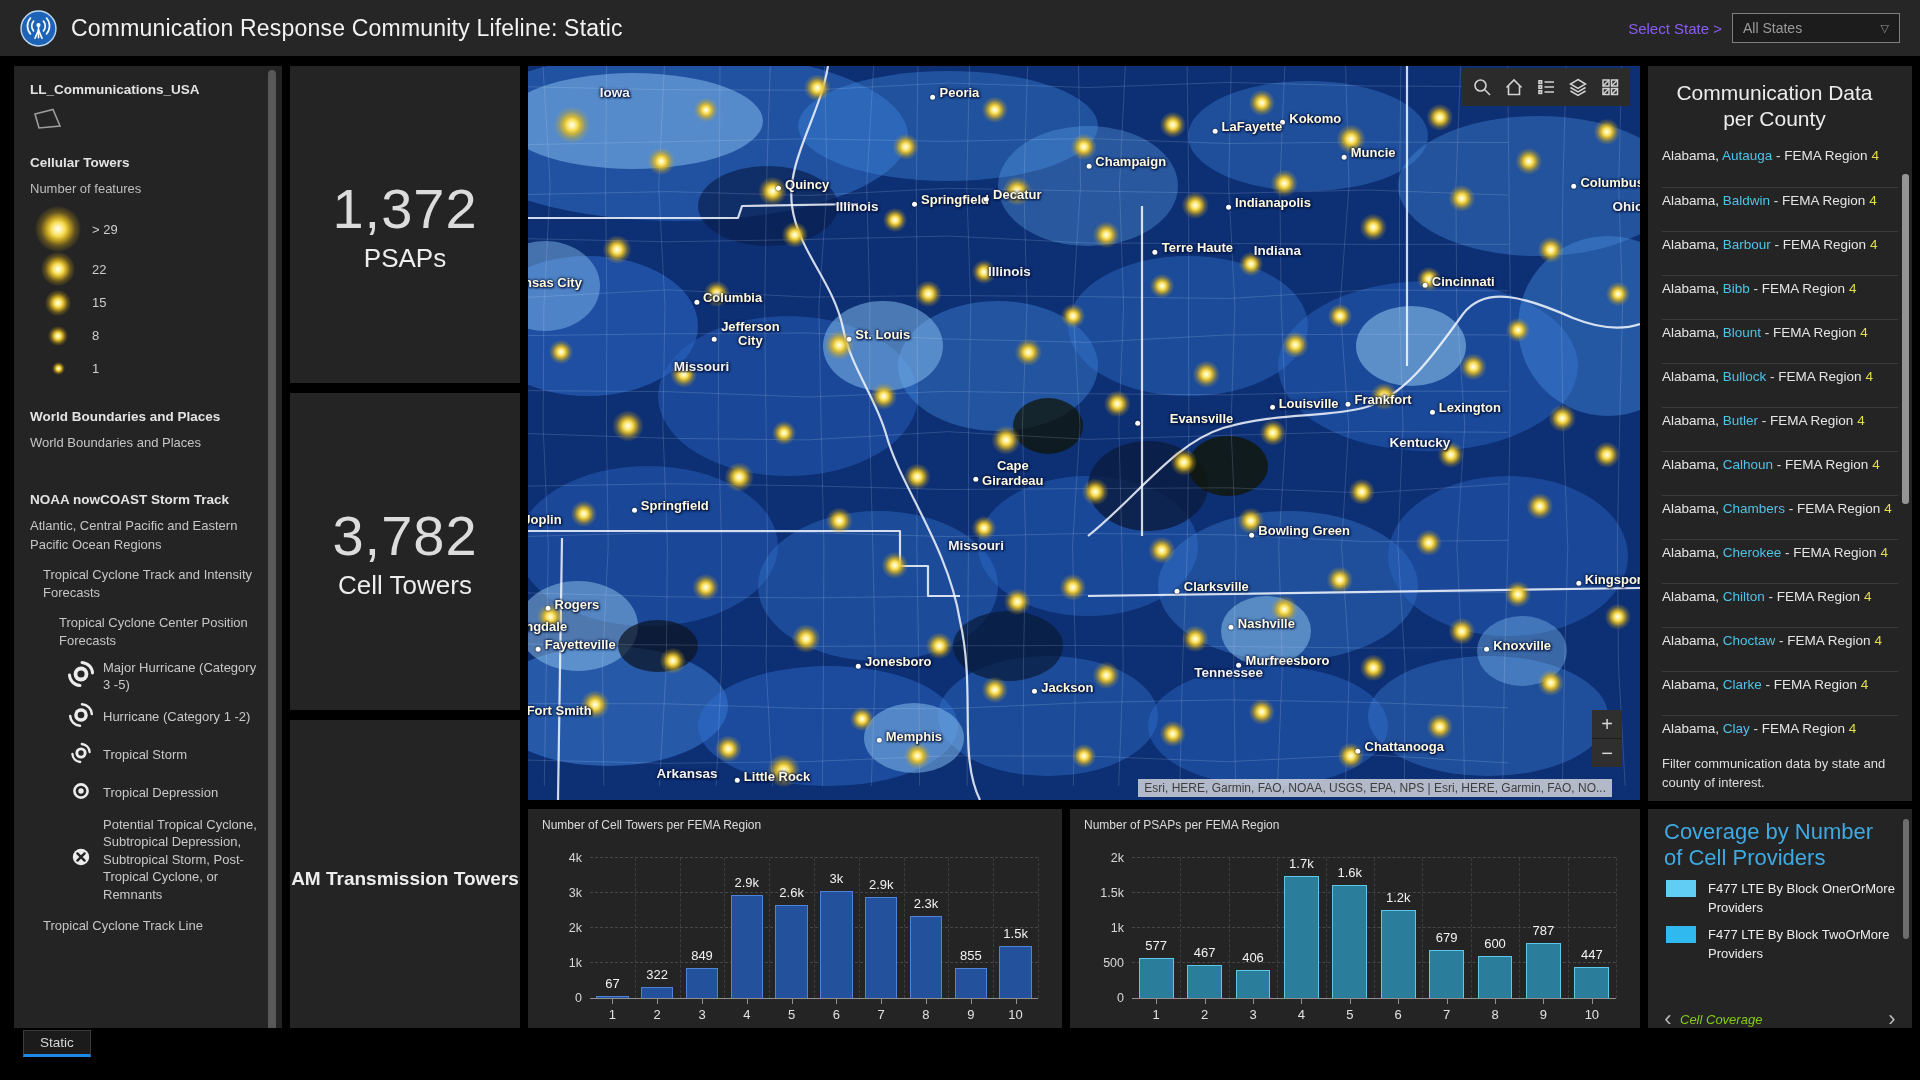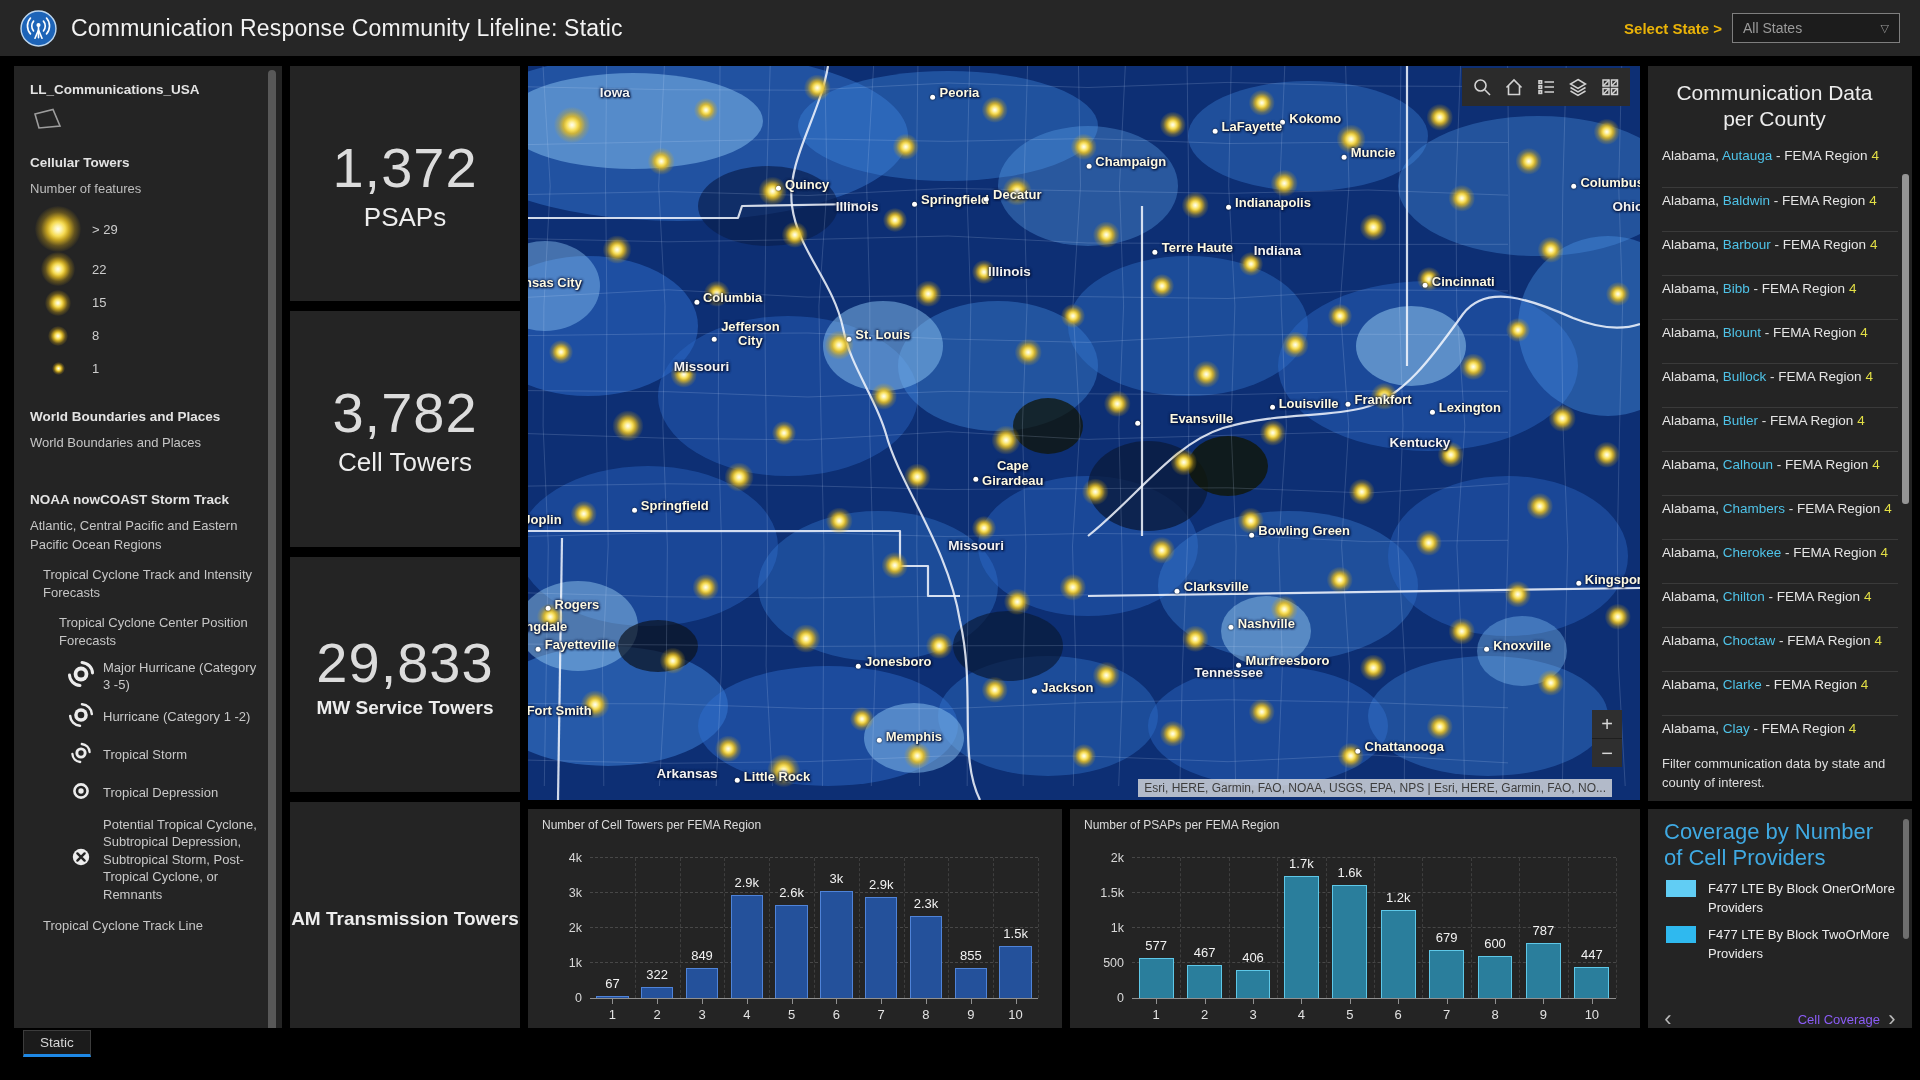--- a/index.html
+++ b/index.html
@@ -4,21 +4,21 @@
 <style>
   html,body{margin:0;padding:0;background:#000;}
   .app{position:relative;width:1920px;height:1080px;background:#000;overflow:hidden;
        font-family:"Liberation Sans",sans-serif;color:#ddd;-webkit-font-smoothing:antialiased;}
   
   .header{position:absolute;left:0;top:0;right:0;height:56px;background:#262626;
           display:flex;align-items:center;padding:0 20px;box-sizing:border-box;}
   .logo{width:37px;height:37px;flex:0 0 auto;}
   .app-title{font-size:23px;color:#f2f2f2;margin-left:14px;letter-spacing:.2px;}
   .hdr-right{margin-left:auto;display:flex;align-items:center;gap:10px;}
-  .sel-label{font-size:15px;font-weight:bold;color:#eab308;}
+  .sel-label{font-size:15px;font-weight:normal;color:#8b5cf6;}
   .dropdown{width:168px;height:30px;border:1px solid #7e7e7e;background:#1c1c1c;color:#9b9b9b;
             display:flex;align-items:center;padding:0 10px;box-sizing:border-box;font-size:14px;cursor:pointer;}
   .dd-caret{margin-left:auto;font-size:11px;color:#9b9b9b;}
   
   .panel{position:absolute;background:#242424;box-sizing:border-box;}
   
   .sidebar{left:14px;top:66px;width:268px;height:971px;padding:16px 20px 8px 16px;overflow:hidden;}
   .sb-scroll{position:absolute;right:6px;top:4px;bottom:4px;width:8px;background:#585858;border-radius:4px;}
   .lg-title{font-size:13.5px;font-weight:bold;color:#e3e3e3;margin:0 0 10px 0;}
   .lg-text{font-size:13px;color:#c6c6c6;line-height:1.4;}
@@ -77,21 +77,21 @@
   .xrow{display:flex;margin:8px 10px 0 48px;}
   .xcell{flex:1;text-align:center;font-size:13px;color:#e2e2e2;position:relative;}
   .xcell .tick{position:absolute;left:50%;top:-8px;width:1px;height:5px;background:#909090;}
   
   .coverage{left:1648px;top:809px;width:264px;height:228px;padding:10px 16px;overflow:hidden;}
   .cov-title{font-size:22px;color:#3fa9e2;line-height:1.2;font-weight:500;}
   .cov-item{margin-top:7px;font-size:13px;color:#ececec;line-height:1.5;overflow:hidden;}
   .cov-swatch{float:left;width:30px;height:17px;margin:1px 12px 2px 2px;}
   .cov-pager{position:absolute;left:8px;right:8px;bottom:5px;height:26px;display:flex;align-items:center;}
   .pg-arrow{font-size:22px;color:#b9b9b9;width:24px;text-align:center;cursor:pointer;line-height:22px;}
-  .pg-label{flex:1;text-align:right;font-size:13px;color:#8b5cf6;}
+  .pg-label{flex:1;text-align:left;font-size:13px;color:#84cc16;font-style:italic;}
   .cov-scroll{position:absolute;right:3px;top:10px;width:6px;height:120px;background:#6e6e6e;border-radius:3px;}
   
   .tabbar{position:absolute;left:0;right:0;bottom:0;height:52px;background:#000;display:flex;align-items:flex-start;padding:2px 0 0 23px;box-sizing:border-box;}
   .tab{height:27px;padding:0 16px;display:flex;align-items:center;font-size:13.5px;cursor:pointer;box-sizing:border-box;}
   .tab.active{background:#1b1b1b;color:#d6d6d6;border:1px solid #3c3c3c;border-bottom:3px solid #1e88e5;}
   .tab.inactive{background:#151515;color:#b8b8b8;border:1px solid #323232;margin-left:4px;}
 </style>
 </head>
 <body>
 
@@ -222,24 +222,20 @@
   </div>
 
   <div class="stats">
     <div class="stat-card">
       <div class="stat-value">1,372</div>
       <div class="stat-label">PSAPs</div>
     </div>
     <div class="stat-card">
       <div class="stat-value">3,782</div>
       <div class="stat-label">Cell Towers</div>
-    </div>
-    <div class="stat-card">
-      <div class="stat-value">29,833</div>
-      <div class="stat-label sm">MW Service Towers</div>
     </div>
     <div class="stat-card">
       <div class="stat-label sm">AM Transmission Towers</div>
     </div>
   </div>
 
   <div class="map">
     <svg class="base" width="1112" height="734" viewBox="0 0 1112 734">
       <rect x="0" y="0" width="1112" height="734" fill="#0d2f74"></rect>
       <g>

